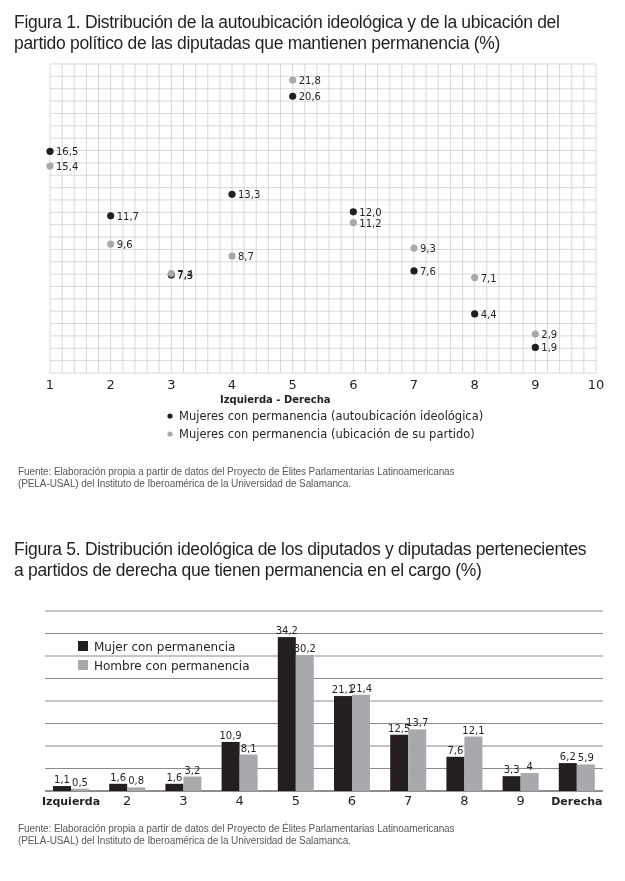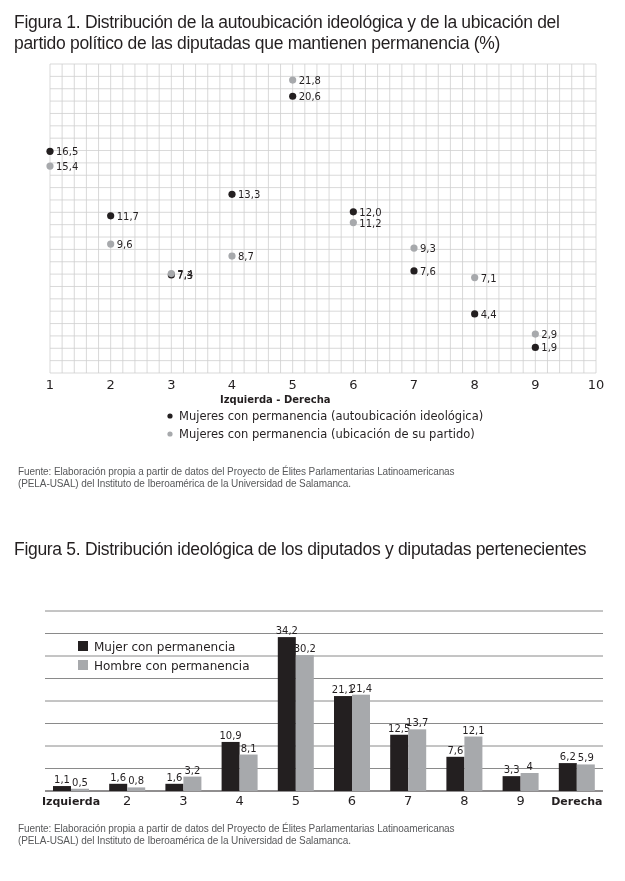--- a/index.html
+++ b/index.html
@@ -161,20 +161,21 @@
   </g>
 </svg>
 
 <div class="source" style="top:466px;">
   <div>Fuente: Elaboración propia a partir de datos del Proyecto de Élites Parlamentarias Latinoamericanas</div>
   <div>(PELA-USAL) del Instituto de Iberoamérica de la Universidad de Salamanca.</div>
 </div>
 
 <div class="fig-title" style="top:539px;">
   <div>Figura 5. Distribución ideológica de los diputados y diputadas pertenecientes</div>
+  <div>a partidos de derecha que tienen permanencia en el cargo (%)</div>
 </div>
 
 <svg id="fig2" width="625" height="881" style="top:0;">
   <g id="fig2-grid">
       <line x1="45" y1="768.5" x2="603" y2="768.5" stroke="#8a8a8a" stroke-width="1"></line>
       <line x1="45" y1="746" x2="603" y2="746" stroke="#8a8a8a" stroke-width="1"></line>
       <line x1="45" y1="723.5" x2="603" y2="723.5" stroke="#8a8a8a" stroke-width="1"></line>
       <line x1="45" y1="701" x2="603" y2="701" stroke="#8a8a8a" stroke-width="1"></line>
       <line x1="45" y1="678.5" x2="603" y2="678.5" stroke="#8a8a8a" stroke-width="1"></line>
       <line x1="45" y1="656" x2="603" y2="656" stroke="#8a8a8a" stroke-width="1"></line>

